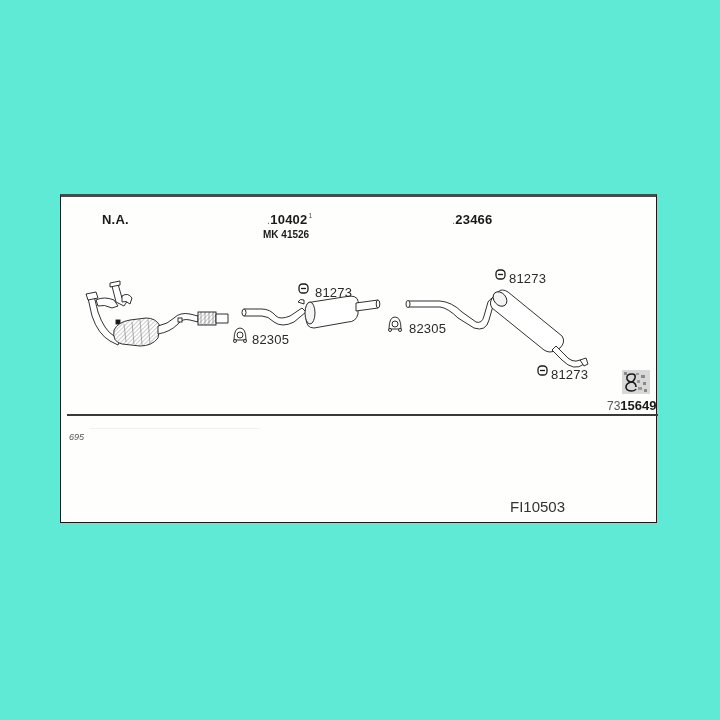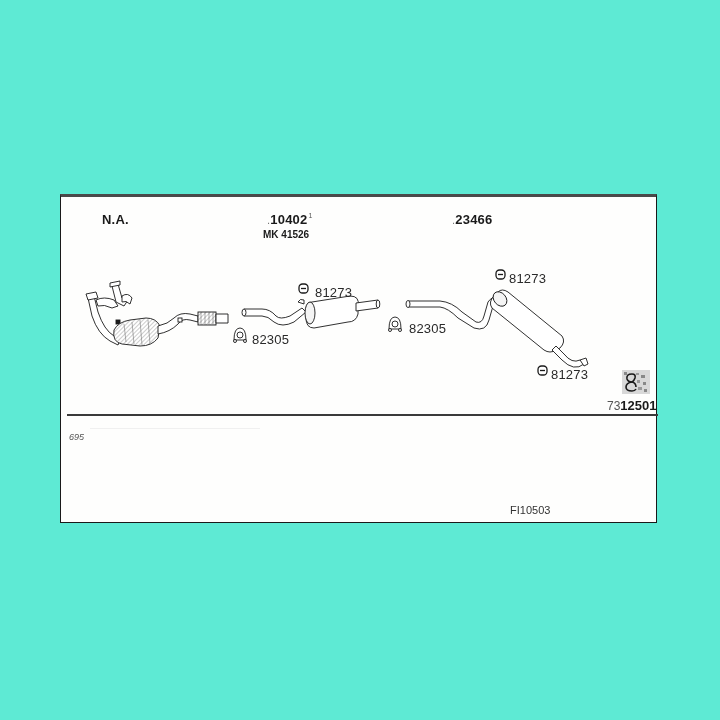--- a/index.html
+++ b/index.html
@@ -87,23 +87,22 @@
     }
     .kit-num .main {
       font-weight: bold;
     }
     .footer-text {
       font-size: 9px;
       color: #555;
       font-style: italic;
     }
     .ref-code {
-      font-size: 11px;
+      font-size: 15px;
       color: #333;
-      margin-top: 6px;
     }
     svg.parts {
       position: absolute;
       left: 0;
       top: 0;
     }
     .qr {
       position: absolute;
       left: 622px;
       top: 370px;
@@ -228,19 +227,19 @@
     <rect x="19" y="5" width="4" height="3" fill="#888"></rect>
     <rect x="15" y="10" width="3" height="3" fill="#999"></rect>
     <rect x="21" y="12" width="3" height="3" fill="#888"></rect>
     <rect x="16" y="17" width="4" height="3" fill="#999"></rect>
     <rect x="22" y="19" width="3" height="3" fill="#888"></rect>
     <path d="M10 4 Q4 4 5 9 Q6 12 10 12 Q4 13 4 17 Q4 21 10 21 Q13 21 14 19" fill="none" stroke="#1a1a1a" stroke-width="1.6"></path>
     <path d="M10 4 Q14 4 13 8 Q12 11 10 12 Q14 13 14 17" fill="none" stroke="#1a1a1a" stroke-width="1.6"></path>
   </svg>
 
   <div class="label kit-num" style="left:607px; top:398px;">
-    <span class="prefix">73</span><span class="main">12501</span>
+    <span class="prefix">73</span><span class="main">15649</span>
   </div>
 
   <div class="label footer-text" style="left:69px; top:432px;">695</div>
   <div class="label ref-code" style="left:510px; top:498px;">FI10503</div>
 
 </div>
 
 </body></html>

